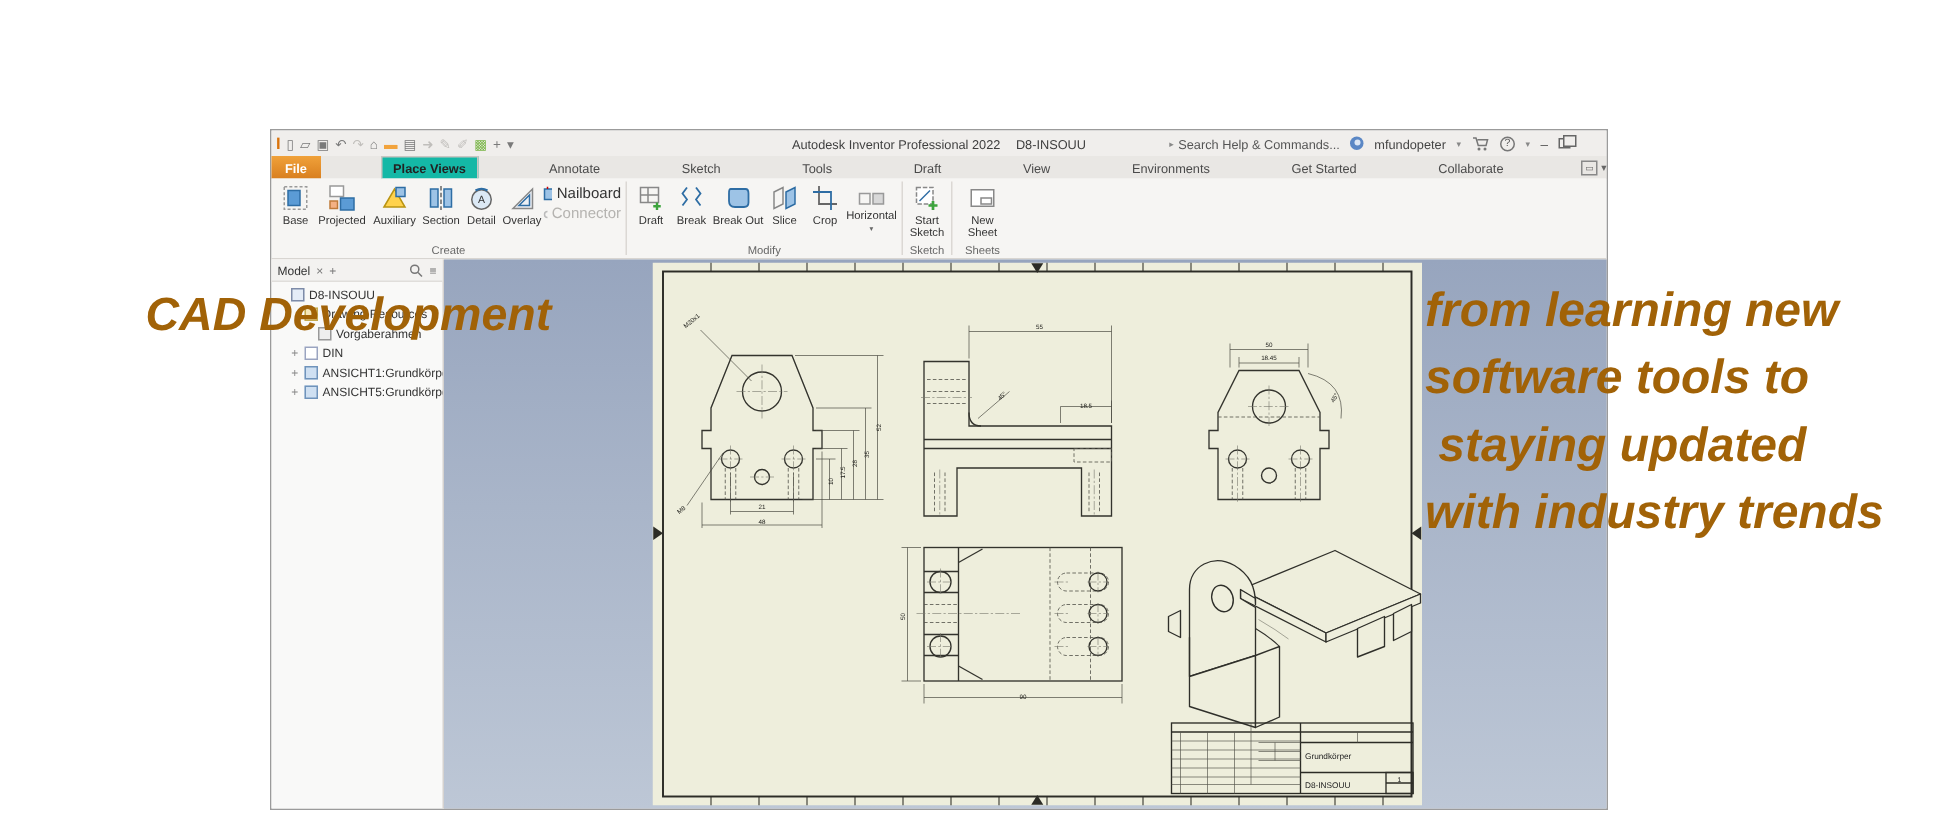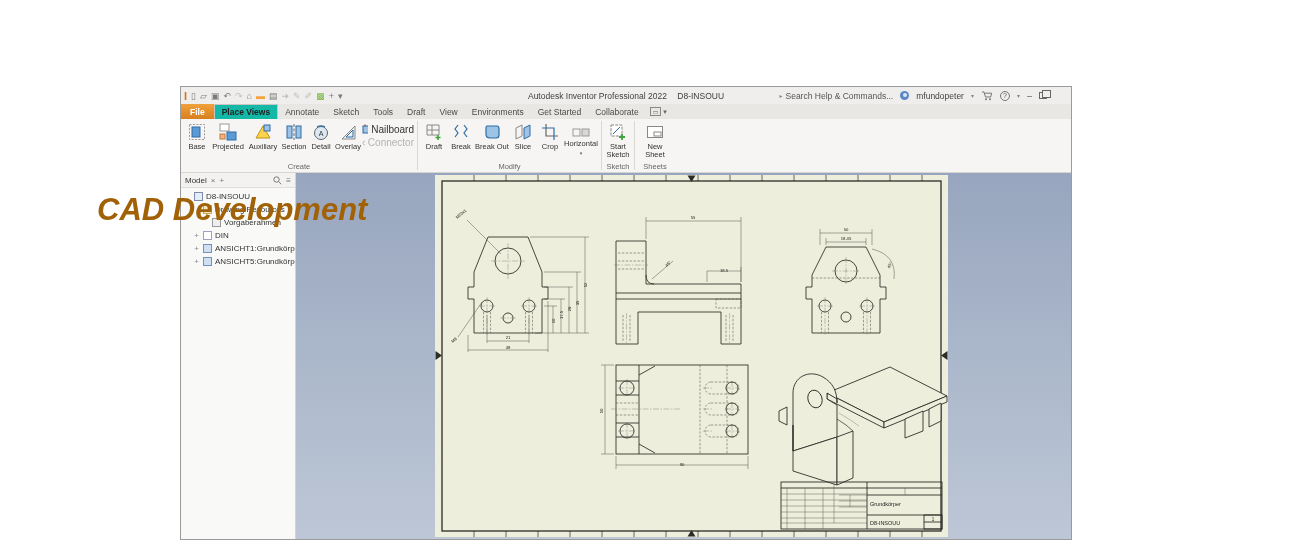--- a/index.html
+++ b/index.html
@@ -23,21 +23,21 @@
   .avatar { width:9px; height:9px; border-radius:50%; background:#5b87c5; position:relative; display:inline-block; }
   .avatar:after { content:""; position:absolute; left:2.5px; top:1.5px; width:4px; height:4px; border-radius:50%; background:#dce6f5; }
   .helpq { width:10px; height:10px; border:1px solid #777; border-radius:50%; font-size:7px;
            display:inline-flex; align-items:center; justify-content:center; color:#555; }
   .winbtn { color:#555; font-size:9px; }
   .restore { display:inline-block; width:8px; height:7px; border:1px solid #666; position:relative; }
   .restore:after { content:""; position:absolute; left:2px; top:-3px; width:7px; height:6px; border:1px solid #666; background:#f0eeec; }
 
   
   .tabrow { height:15px; background:#e9e7e4; display:flex; align-items:stretch; font-size:8.5px;
-            color:#4a4a4a; flex:0 0 15px; }
+            color:#4a4a4a; flex:0 0 15px;justify-content:space-between; }
   .tab { padding:0 7px; display:flex; align-items:center; cursor:default; }
   .tab.file { background:linear-gradient(#f0a13a,#d97f1f); color:#fff; font-weight:bold; padding:0 9px; }
   .tab.active { background:#14b8a6; border:1px solid #c9c6c2; border-bottom:none; font-weight:bold; color:#222; }
   .tab-expander { margin-left:4px; display:flex; align-items:center; font-size:7px; color:#666; gap:2px; }
 
   
   .ribbon { height:54px; background:#f6f5f3; border-bottom:1px solid #d8d5d1; display:flex;
             align-items:stretch; flex:0 0 54px; }
   .rgroup { display:flex; flex-direction:column; }
   .rbuttons { flex:1; display:flex; align-items:flex-start; padding:2px 3px 0 3px; gap:1px; }
@@ -616,14 +616,15 @@
               <text x="168" y="236" font-size="4.2" fill="#22221e" text-anchor="middle" font-family="Liberation Sans, sans-serif" transform="rotate(-90 168 236)">50</text>
               <text x="247" y="291" font-size="4.2" fill="#22221e" text-anchor="middle" font-family="Liberation Sans, sans-serif">90</text>
             </g>
         <style>.vl{stroke:#33332d;stroke-width:0.9;fill:none}.hl line,.hl rect,line.hl{stroke:#55554c;stroke-width:0.55;stroke-dasharray:2.4,1.5;fill:none}.cl{stroke:#77776b;stroke-width:0.4;stroke-dasharray:6,1.5,1.5,1.5}.dm line,.dm path{stroke:#44443c;stroke-width:0.45;fill:none}</style>
           </svg>
       </div>
     </div>
   </div>
 
   <div class="ov ov-left">CAD Development</div>
+  <div class="ov ov-right" id="ov-right"><div>from learning new</div><div>software tools to</div><div> staying updated</div><div>with industry trends</div></div>
 
 </div>
 
 </body></html>

